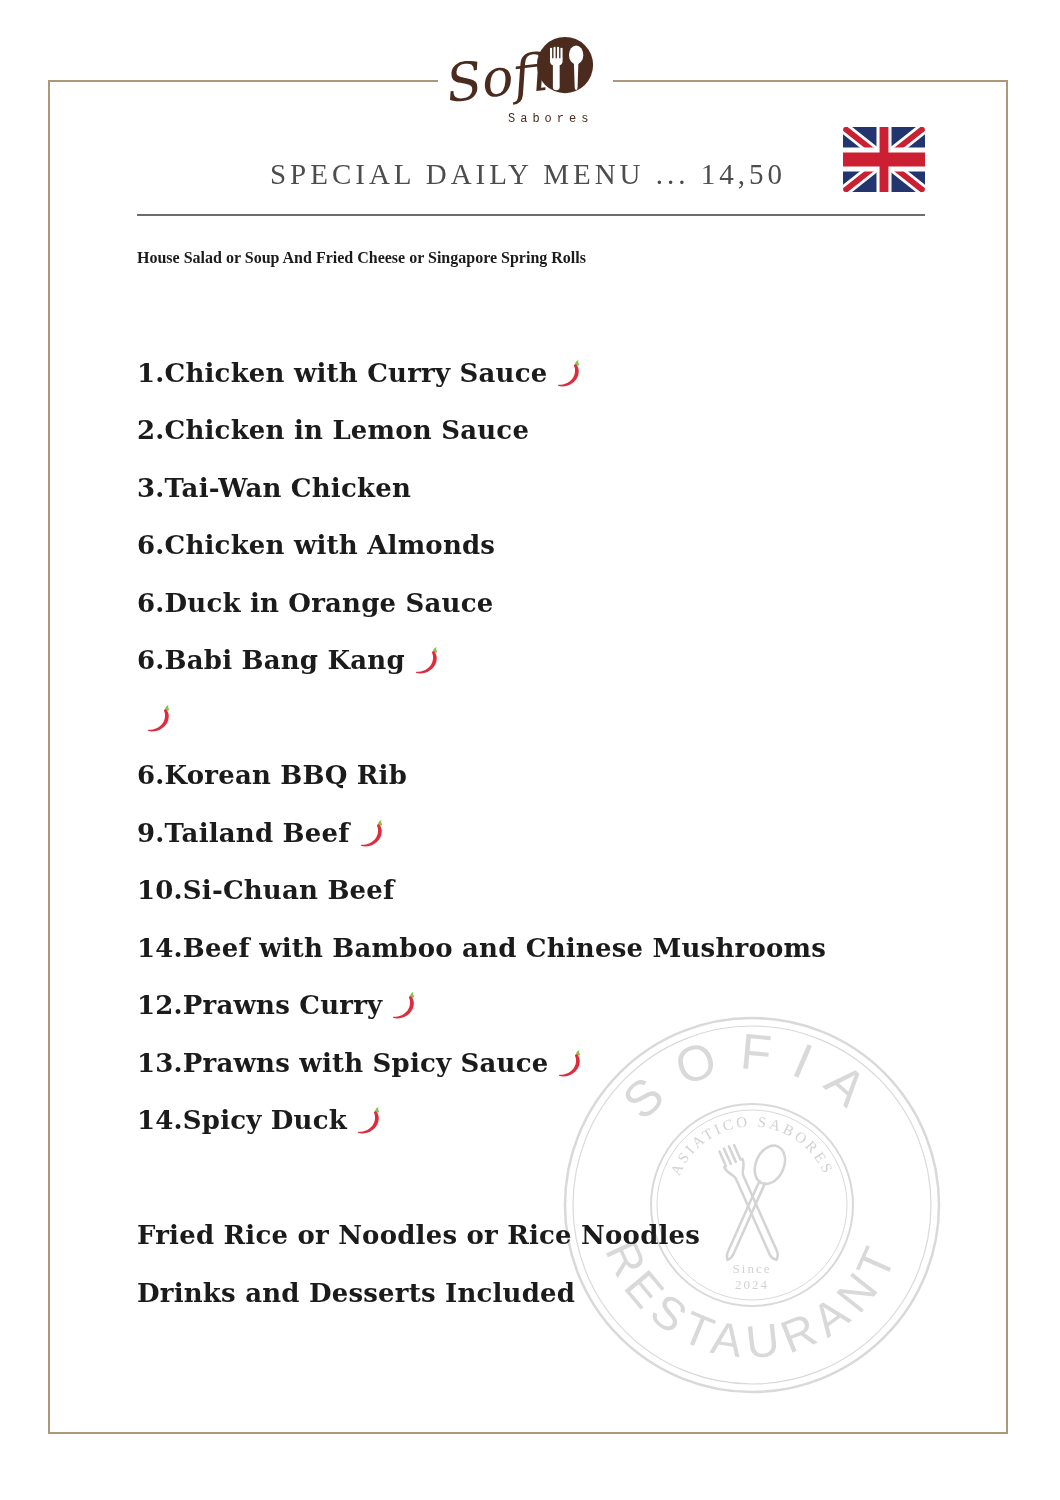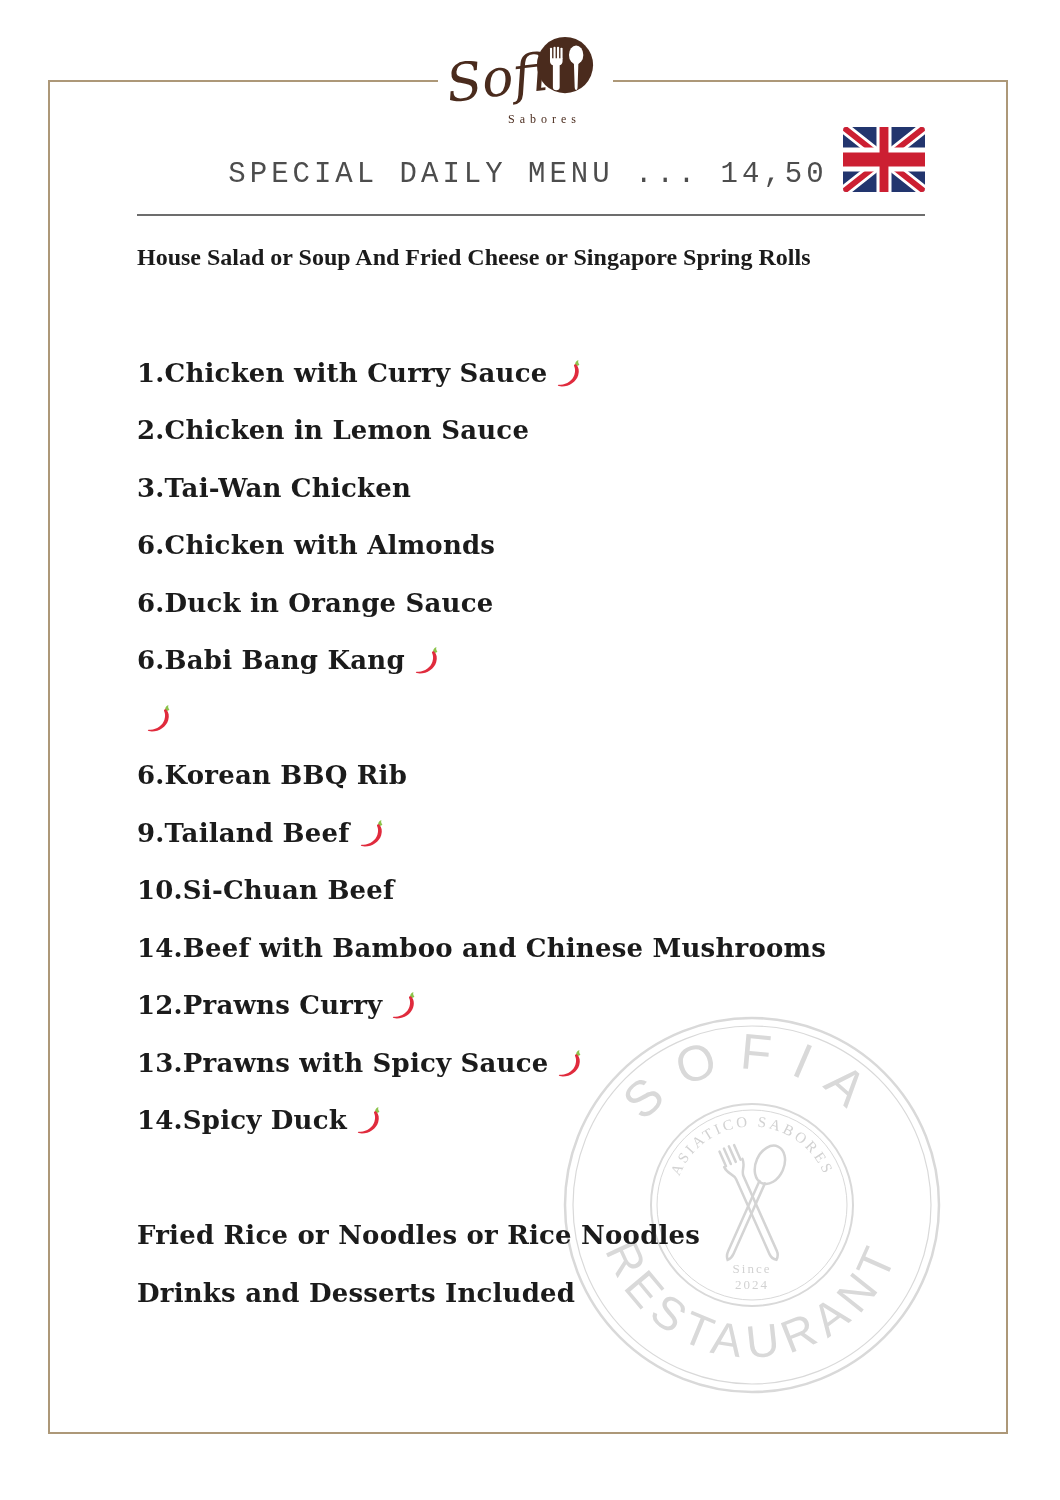--- a/index.html
+++ b/index.html
@@ -22,44 +22,44 @@
     position:absolute;left:438px;top:28px;width:175px;height:104px;
     background:#fff;z-index:3;
   }
   .logo-script{
     position:absolute;left:8px;top:22px;font-family:"DejaVu Serif", serif;
     font-style:italic;font-size:52px;color:var(--brand-brown);
     transform:rotate(-7deg);line-height:1;
   }
   .logo-sub{
     position:absolute;left:70px;top:84px;font-size:12px;color:var(--brand-brown);
-    letter-spacing:5px;font-family:Liberation Serif, serif;
+    letter-spacing:5px;font-family:Liberation Mono, monospace;
   }
   .logo-mark{position:absolute;left:96px;top:8px;}
   
   .title-row{
     position:absolute;left:0;top:158px;width:1056px;text-align:center;z-index:2;
   }
   .title-row .title{
     font-size:29px;font-weight:300;letter-spacing:4px;color:var(--title-gray);
-    font-family:Liberation Mono, monospace;
+    font-family:Liberation Serif, serif;
   }
   .flag{position:absolute;left:843px;top:127px;z-index:2;}
   .divider{
     position:absolute;left:137px;top:214px;width:788px;height:0;
     border-top:2px solid var(--divider-gray);z-index:2;
   }
   
   .content{
     position:absolute;left:137px;top:229px;width:800px;z-index:2;
     color:var(--text-dark);
   }
   .line{height:57.5px;display:flex;align-items:center;}
   .intro-line{
-    font-family:"Liberation Serif", serif;font-weight:bold;font-size:24px;
+    font-family:"Liberation Serif", serif;font-weight:bold;font-size:16px;
   }
   .item-line,.footer-line{
     font-family:"DejaVu Serif", serif;font-weight:bold;font-size:26px;
     letter-spacing:0.2px;
   }
   .spacer{height:57.5px;}
   .chili{
     width:32px;height:32px;margin-left:8px;position:relative;top:2px;
     flex:0 0 auto;
   }

